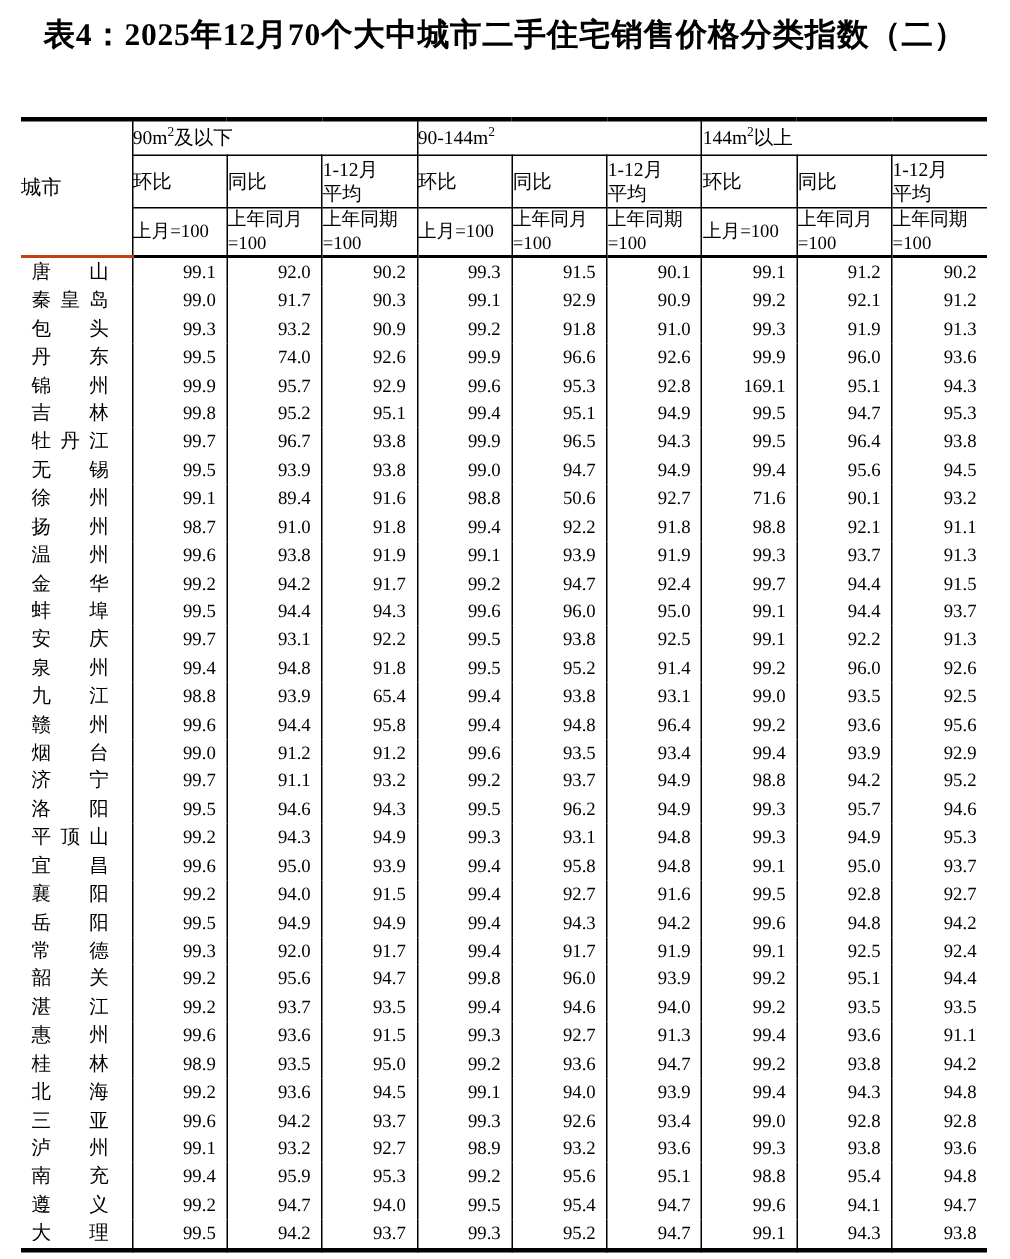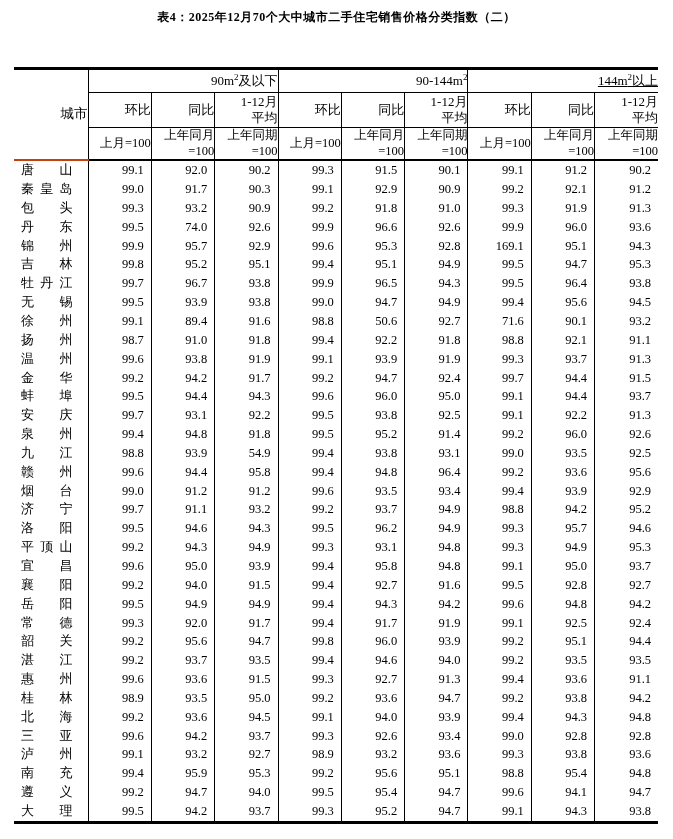--- a/index.html
+++ b/index.html
@@ -6,45 +6,45 @@
     margin: 0; padding: 0;
     width: 673px; height: 839px;
     background: #ffffff;
     overflow: hidden;
     font-family: "Liberation Serif", "DejaVu Serif", serif;
     color: #000;
   }
   .title {
     text-align: center;
     font-weight: bold;
-    font-size: 12px;
+    font-size: 21px;
     padding-top: 9px;
     letter-spacing: 0.5px;
   }
   table.idx {
     border-collapse: collapse;
     table-layout: fixed;
     width: 644px;
     margin: 41px 0 0 14px;
     border-top: 3px solid #000;
     border-bottom: 3px solid #000;
   }
   col.c-city { width: 74px; }
   col.c-val  { width: 63.3px; }
   thead th {
     font-weight: normal;
     font-size: 13px;
-    text-align: right;
+    text-align: left;
     vertical-align: middle;
     border: 1px solid #000;
     padding: 0;
     line-height: 1.25;
   }
   thead tr > th:first-child { border-left: none; }
-  thead tr > th:last-child  { border-right: none; text-decoration: underline; }
+  thead tr > th:last-child  { border-right: none; }
   tr.grp-row th { height: 22px; }
   tr.sub-row th { height: 34px; }
   tr.base-row th { height: 30px; font-size: 12.5px; }
   th.city-head { border-bottom: 2px solid #c2410c; font-size: 13.5px; }
   tr.base-row th { border-bottom: 2px solid #000; }
   sup.sq { font-size: 9px; line-height: 0; }
   .two-line { white-space: pre-line; display: inline-block; }
   tbody td {
     border-left: 1px solid #000;
     border-right: 1px solid #000;
@@ -382,21 +382,21 @@
       </tr>
       <tr>
         <td class="city-cell">
           <div class="city">
             <span>九</span>
             <span>江</span>
           </div>
         </td>
         <td>98.8</td>
         <td>93.9</td>
-        <td>54.9</td>
+        <td>65.4</td>
         <td>99.4</td>
         <td>93.8</td>
         <td>93.1</td>
         <td>99.0</td>
         <td>93.5</td>
         <td>92.5</td>
       </tr>
       <tr>
         <td class="city-cell">
           <div class="city">

